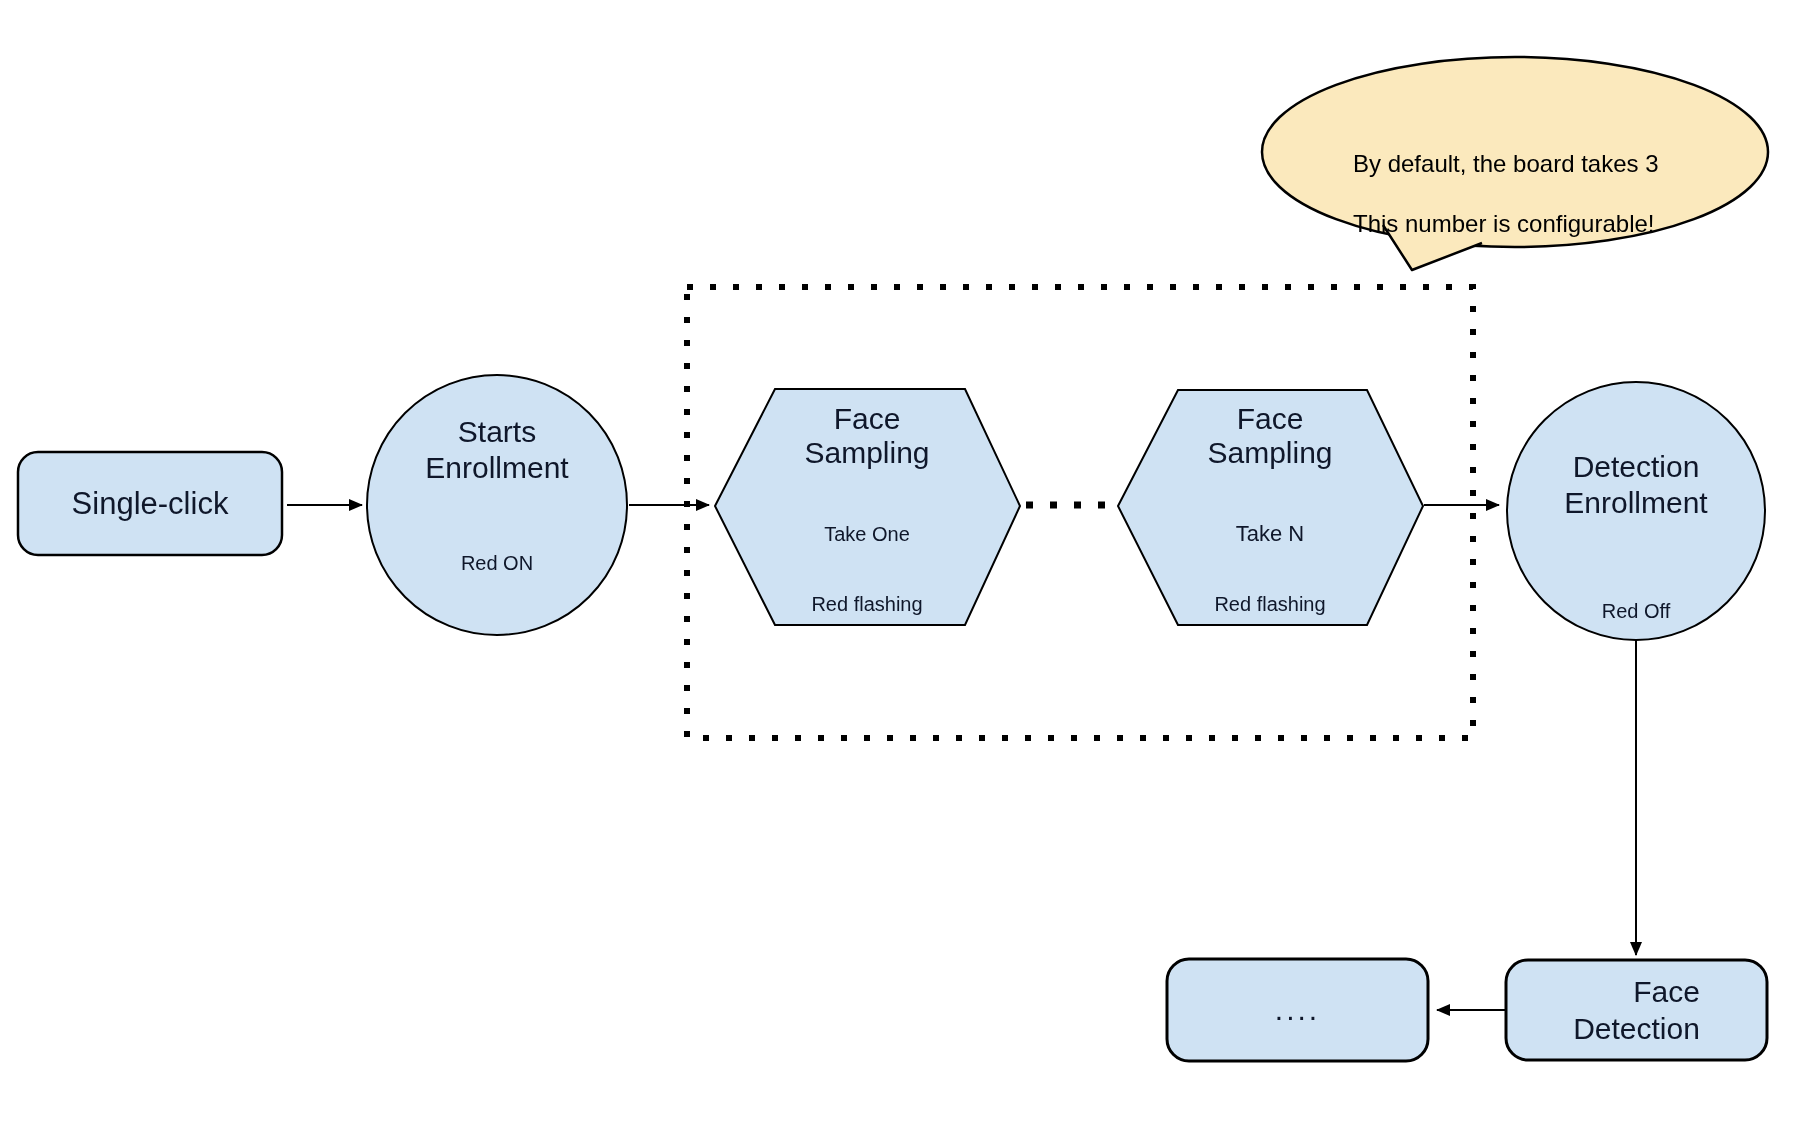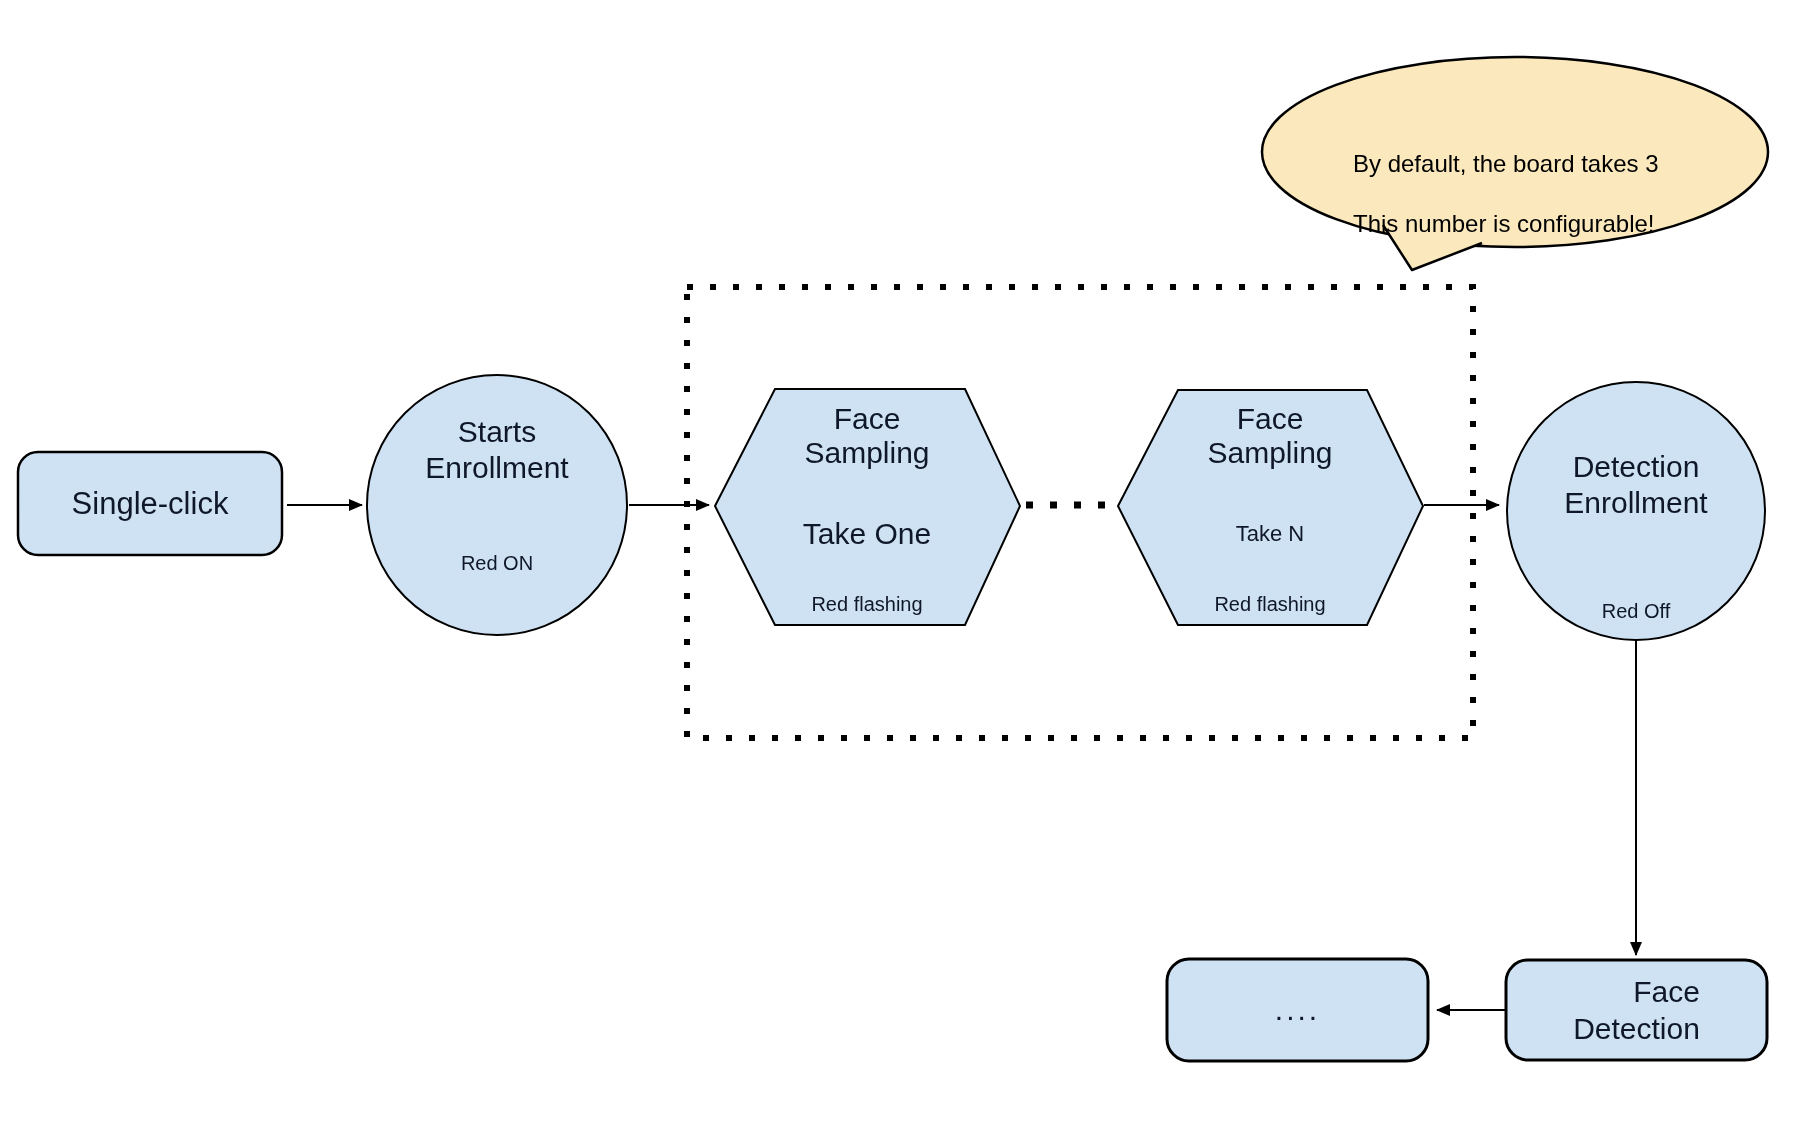--- a/index.html
+++ b/index.html
@@ -14,21 +14,21 @@
   #shapes{position:absolute;left:0;top:0;}
   .lbl{position:absolute;text-align:center;color:#0f172a;}
   .flexc{display:flex;align-items:center;justify-content:center;text-align:right;}
   .node-title{font-size:30px;line-height:36px;}
   .hex-line{font-size:30px;line-height:34px;}
   .sub{font-size:20px;line-height:22px;}
   .single-click{left:18px;top:452px;width:264px;height:103px;font-size:31px;}
   .c1-title{left:377px;top:414px;width:240px;}
   .c1-sub{left:397px;top:552px;width:200px;}
   .h1-top{left:747px;top:402px;width:240px;}
-  .h1-step{left:747px;top:517px;width:240px;font-size:30px;line-height:34px;}
+  .h1-step{left:747px;top:517px;width:240px;font-size:20px;line-height:34px;}
   .h1-sub{left:767px;top:593px;width:200px;}
   .h2-top{left:1150px;top:402px;width:240px;}
   .h2-step{left:1150px;top:517px;width:240px;font-size:22px;line-height:34px;}
   .h2-sub{left:1170px;top:593px;width:200px;}
   .c2-title{left:1516px;top:449px;width:240px;}
   .c2-sub{left:1536px;top:600px;width:200px;}
   .face-detect{left:1506px;top:960px;width:261px;height:100px;font-size:30px;line-height:37px;}
   .cont-box{left:1167px;top:959px;width:261px;height:102px;font-size:30px;letter-spacing:3px;}
   .callout-text{position:absolute;left:1353px;top:101px;width:390px;text-align:left;margin-top:48px;}
   .callout-line{font-size:24px;line-height:30px;min-height:30px;}

